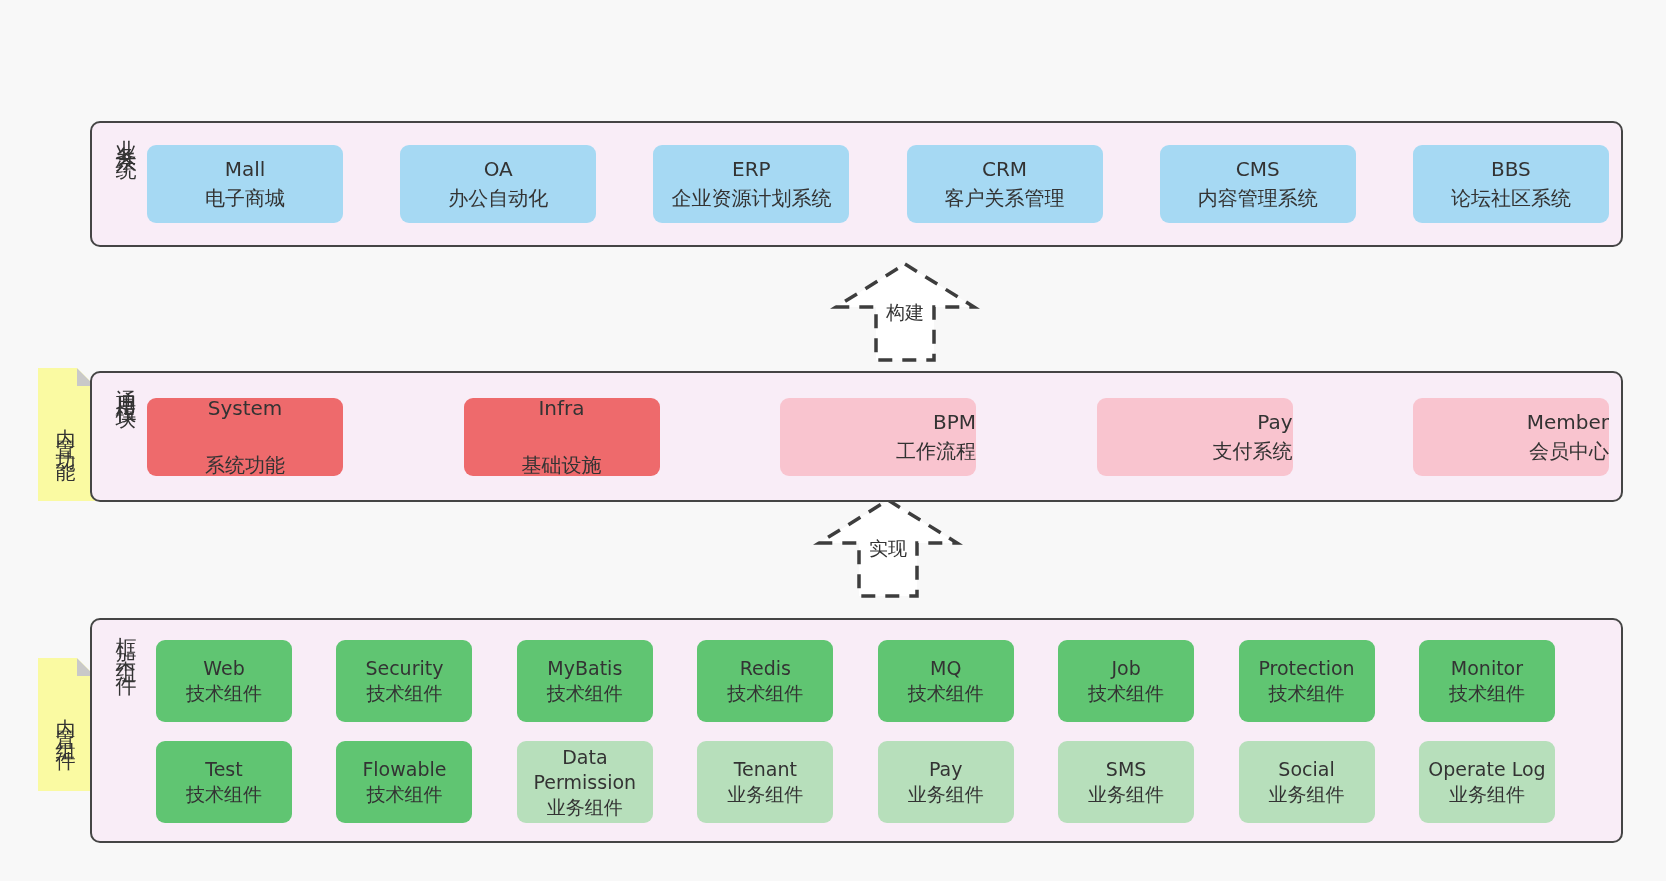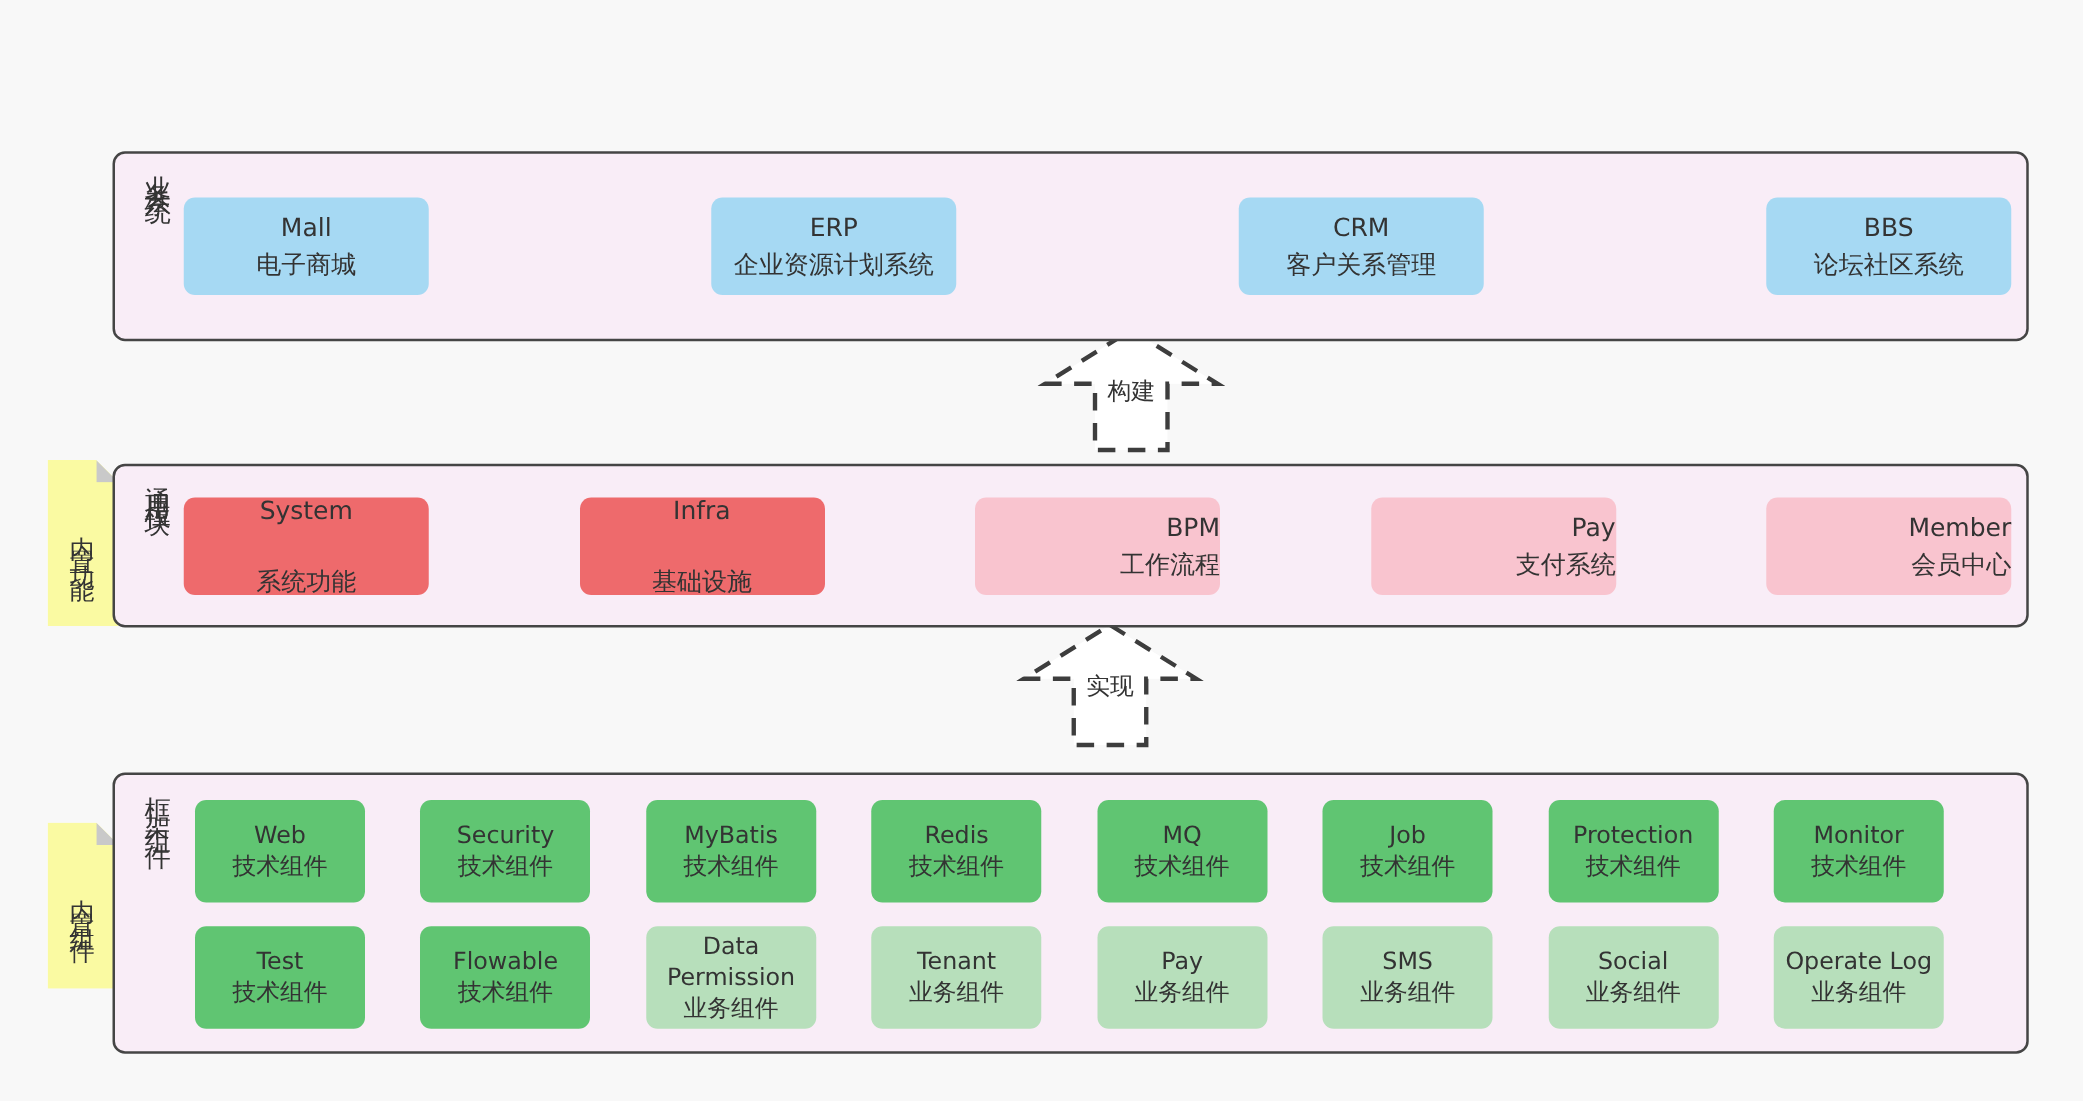--- a/index.html
+++ b/index.html
@@ -6,21 +6,21 @@
     --page-bg:#f8f8f8; --band-bg:#f9edf7; --band-border:#454545;
     --blue:#a6d9f3; --red:#ee6a6c; --pink:#f9c4cf; --green:#60c572; --light-green:#b7dfbb;
     --sticky-bg:#fafaa2; --sticky-fold:#c9c9c9; --text:#333333; --arrow:#3d3d3d;
   }
   *{box-sizing:border-box; margin:0; padding:0;}
   body{background:var(--page-bg); font-family:"DejaVu Sans","Liberation Sans",sans-serif; color:var(--text);}
   .canvas{position:relative; width:1666px; height:881px; background:var(--page-bg); overflow:hidden;}
 
   .band{position:absolute; left:90px; width:1533px; background:var(--band-bg);
         border:2px solid var(--band-border); border-radius:10px; z-index:2;}
-  .band-business{top:121px; height:152px;padding-left:36px;}
+  .band-business{top:121px; height:126px;padding-left:36px;}
   .band-modules{top:371px; height:131px;}
   .band-framework{top:618px; height:225px;}
 
   .band-label{position:absolute; left:20px; top:0; bottom:0; display:flex; align-items:center;
         writing-mode:vertical-rl; text-orientation:upright; font-size:21px; color:var(--text);}
   .ls-s{letter-spacing:6px;}
   .ls-l{letter-spacing:13px;}
 
   .boxrow{position:absolute; left:55px; right:12px; top:0; bottom:0;
         display:flex; justify-content:space-between; align-items:center;}
@@ -60,26 +60,34 @@
 <div class="canvas">
 
   <div class="band band-business">
     <div class="band-label ls-s">业务系统</div>
     <div class="boxrow">
       <div class="box box-lg v-blue">
         <span>Mall</span>
         <span>电子商城</span>
       </div>
       <div class="box box-lg v-blue">
+        <span>OA</span>
+        <span>办公自动化</span>
+      </div>
+      <div class="box box-lg v-blue">
         <span>ERP</span>
         <span>企业资源计划系统</span>
       </div>
       <div class="box box-lg v-blue">
         <span>CRM</span>
         <span>客户关系管理</span>
+      </div>
+      <div class="box box-lg v-blue">
+        <span>CMS</span>
+        <span>内容管理系统</span>
       </div>
       <div class="box box-lg v-blue">
         <span>BBS</span>
         <span>论坛社区系统</span>
       </div>
     </div>
   </div>
 
   <div class="arrow arrow-build">
     <svg viewBox="0 0 150 104" width="150" height="104">

